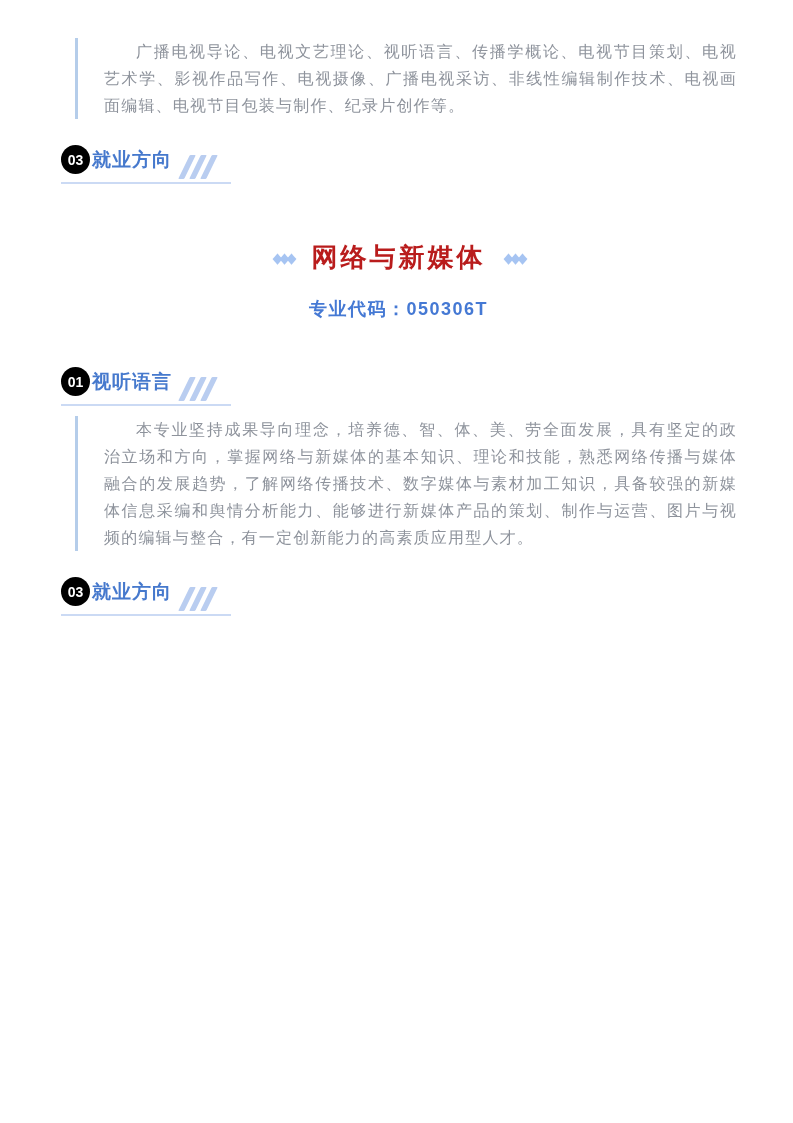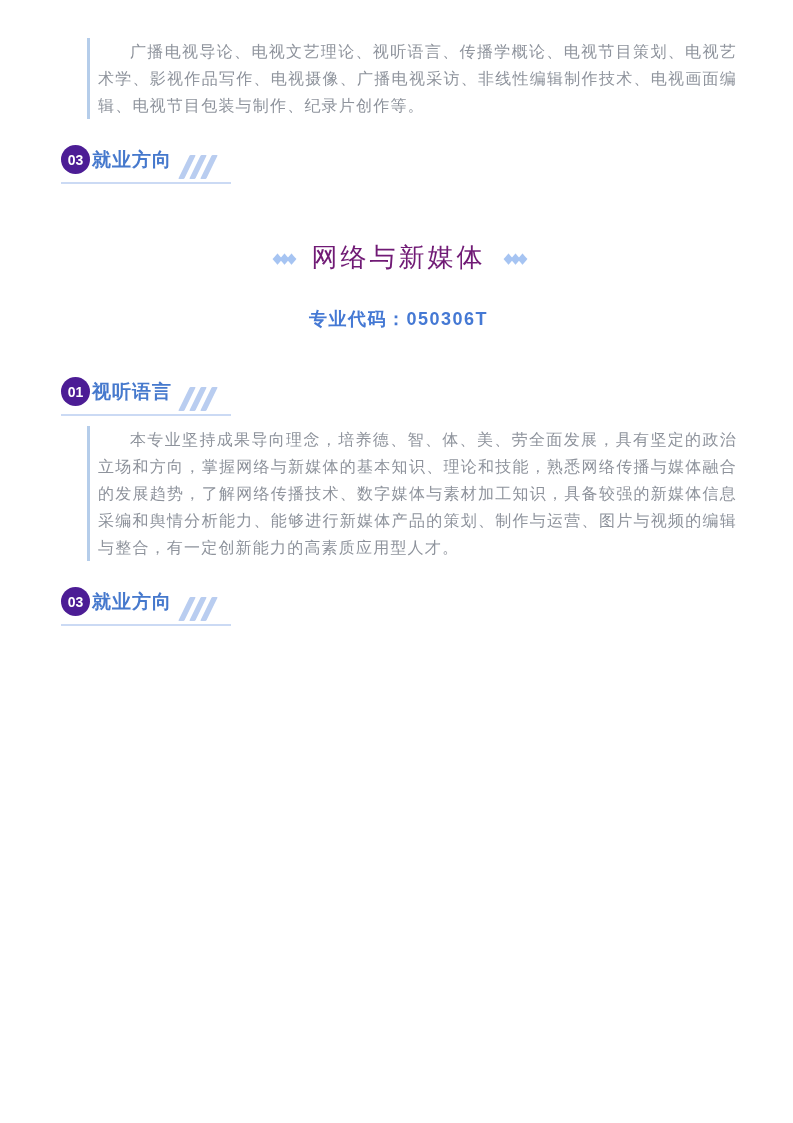--- a/index.html
+++ b/index.html
@@ -9,44 +9,44 @@
     font-family:"Liberation Sans","DejaVu Sans",sans-serif;
     overflow:hidden;
   }
   .page {
     width:793px; height:1123px;
     padding:38px 56px 0 60px;
     background:#ffffff;
   }
   
   .para-block {
-    margin-left:27px;
+    margin-left:15px;
     border-left:3px solid #b5cdea;
-    padding-left:8px;
+    padding-left:26px;
   }
   .para {
     font-size:16px;
     line-height:27px;
     letter-spacing:1.2px;
     color:#8e939c;
     text-align:justify;
     text-indent:2em;
   }
   
   .sec-header {
     display:inline-flex;
     align-items:center;
     margin:26px 0 10px 1px;
     padding:0 14px 8px 0;
     border-bottom:2px solid #cbdaf4;
   }
   .badge {
     width:29px; height:29px;
     border-radius:50%;
-    background:#4c1d95;
+    background:#000000;
     color:#ffffff;
     font-size:14px;
     font-weight:bold;
     display:inline-flex;
     align-items:center;
     justify-content:center;
     letter-spacing:0;
     flex:0 0 auto;
   }
   .sec-title {
@@ -78,27 +78,27 @@
     gap:18px;
   }
   .ornament {
     font-size:13px;
     color:#a6c4f2;
     letter-spacing:-3px;
     transform:scaleY(1.15);
   }
   .major-title {
     font-size:26px;
-    font-weight:normal;
-    color:#701a75;
+    font-weight:bold;
+    color:#b91c1c;
     letter-spacing:3px;
     text-align:center;
   }
   .major-code {
-    margin-top:32px;
+    margin-top:22px;
     text-align:center;
     font-size:18px;
     font-weight:bold;
     color:#4579d4;
     letter-spacing:1.5px;
   }
   .mt-sm { margin-top:20px; }
 </style>
 </head>
 <body>

